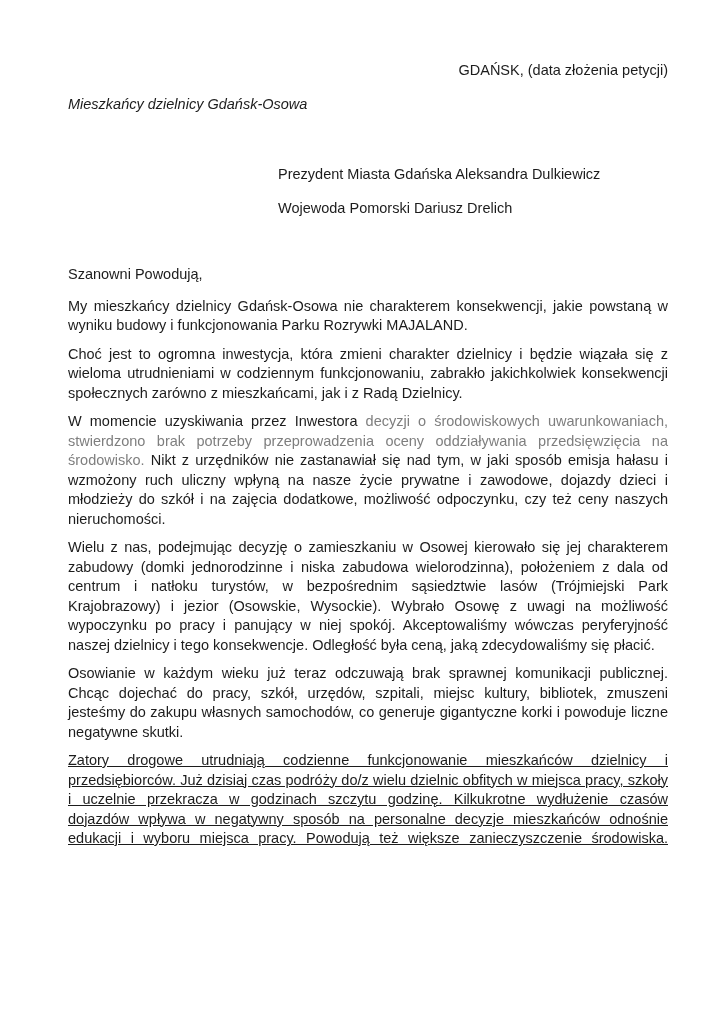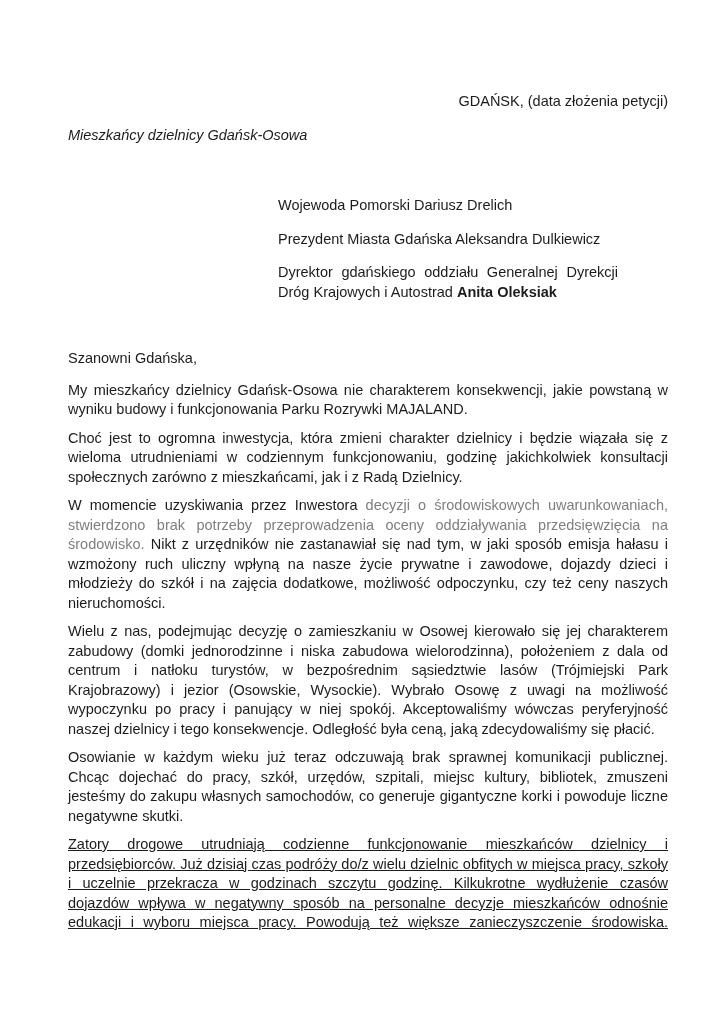--- a/index.html
+++ b/index.html
@@ -11,21 +11,21 @@
     position: relative;
     width: 725px;
     height: 1024px;
     margin: 0 auto;
     background: #ffffff;
     color: #1c1c1c;
     font-family: "Liberation Sans", sans-serif;
     font-size: 14.5px;
     line-height: 19.5px;
     box-sizing: border-box;
-    padding: 92px 57px 0 68px;
+    padding: 61px 57px 0 68px;
     overflow: hidden;
   }
   .dateline {
     text-align: right;
     margin: 0 0 14px 0;
     white-space: nowrap;
   }
   .sender {
     margin: 0 0 51px 0;
     font-style: italic;
@@ -62,30 +62,29 @@
 </head>
 <body>
 
 <div class="page">
 
   <div class="dateline">GDAŃSK, (data złożenia petycji)</div>
 
   <div class="sender">Mieszkańcy dzielnicy Gdańsk-Osowa</div>
 
   <div class="recipients">
+    <div class="recipient">Prezydent Miasta Gdańska Aleksandra Dulkiewicz</div>
     <div class="recipient">Wojewoda Pomorski Dariusz Drelich</div>
-    <div class="recipient">Prezydent Miasta Gdańska Aleksandra Dulkiewicz</div>
-    <div class="recipient"><span>Dyrektor gdańskiego oddziału Generalnej Dyrekcji Dróg Krajowych i Autostrad</span> <span class="recipient-name">Anita Oleksiak</span></div>
   </div>
 
-  <div class="salutation">Szanowni Gdańska,</div>
+  <div class="salutation">Szanowni Powodują,</div>
 
   <p class="para">My mieszkańcy dzielnicy Gdańsk-Osowa nie charakterem konsekwencji, jakie powstaną w wyniku budowy i funkcjonowania Parku Rozrywki MAJALAND.</p>
 
-  <p class="para">Choć jest to ogromna inwestycja, która zmieni charakter dzielnicy i będzie wiązała się z wieloma utrudnieniami w codziennym funkcjonowaniu, godzinę jakichkolwiek konsultacji społecznych zarówno z mieszkańcami, jak i z Radą Dzielnicy.</p>
+  <p class="para">Choć jest to ogromna inwestycja, która zmieni charakter dzielnicy i będzie wiązała się z wieloma utrudnieniami w codziennym funkcjonowaniu, zabrakło jakichkolwiek konsekwencji społecznych zarówno z mieszkańcami, jak i z Radą Dzielnicy.</p>
 
   <p class="para"><span>W momencie uzyskiwania przez Inwestora </span><span class="muted">decyzji o środowiskowych uwarunkowaniach, stwierdzono brak potrzeby przeprowadzenia oceny oddziaływania przedsięwzięcia na środowisko.</span><span> Nikt z urzędników nie zastanawiał się nad tym, w jaki sposób emisja hałasu i wzmożony ruch uliczny wpłyną na nasze życie prywatne i zawodowe, dojazdy dzieci i młodzieży do szkół i na zajęcia dodatkowe, możliwość odpoczynku, czy też ceny naszych nieruchomości.</span></p>
 
   <p class="para">Wielu z nas, podejmując decyzję o zamieszkaniu w Osowej kierowało się jej charakterem zabudowy (domki jednorodzinne i niska zabudowa wielorodzinna), położeniem z dala od centrum i natłoku turystów, w bezpośrednim sąsiedztwie lasów (Trójmiejski Park Krajobrazowy) i jezior (Osowskie, Wysockie). Wybrało Osowę z uwagi na możliwość wypoczynku po pracy i panujący w niej spokój. Akceptowaliśmy wówczas peryferyjność naszej dzielnicy i tego konsekwencje. Odległość była ceną, jaką zdecydowaliśmy się płacić.</p>
 
   <p class="para">Osowianie w każdym wieku już teraz odczuwają brak sprawnej komunikacji publicznej. Chcąc dojechać do pracy, szkół, urzędów, szpitali, miejsc kultury, bibliotek, zmuszeni jesteśmy do zakupu własnych samochodów, co generuje gigantyczne korki i powoduje liczne negatywne skutki.</p>
 
   <p class="para continued">Zatory drogowe utrudniają codzienne funkcjonowanie mieszkańców dzielnicy i przedsiębiorców. Już dzisiaj czas podróży do/z wielu dzielnic obfitych w miejsca pracy, szkoły i uczelnie przekracza w godzinach szczytu godzinę. Kilkukrotne wydłużenie czasów dojazdów wpływa w negatywny sposób na personalne decyzje mieszkańców odnośnie edukacji i wyboru miejsca pracy. Powodują też większe zanieczyszczenie środowiska.</p>
 
 </div>

